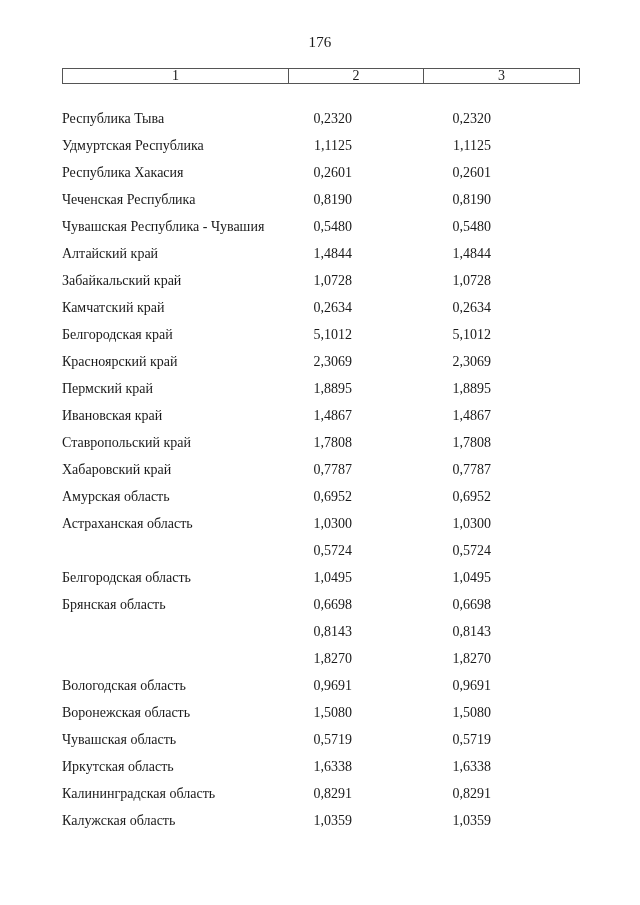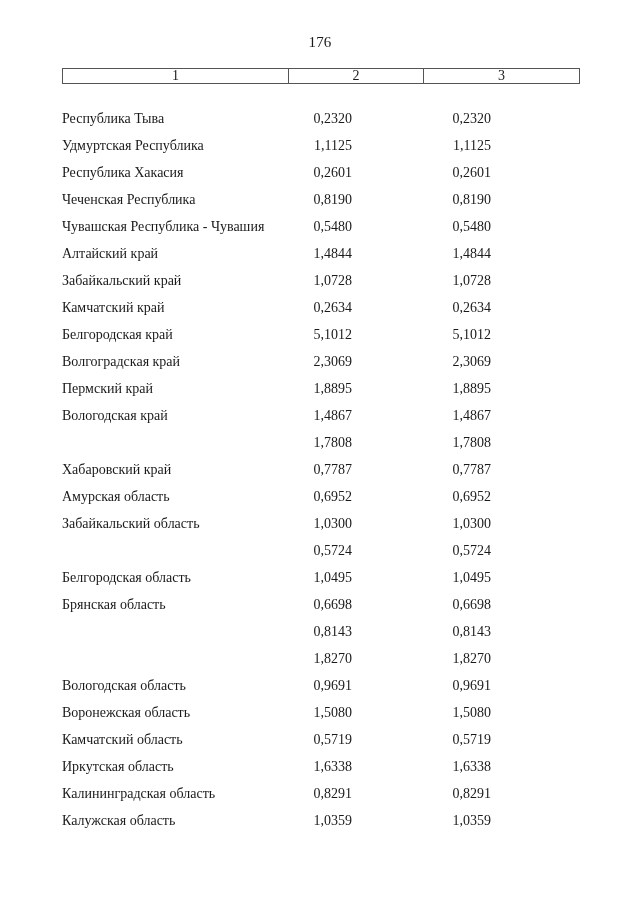--- a/index.html
+++ b/index.html
@@ -126,50 +126,51 @@
       <span class="name">Камчатский край</span>
       <span class="v2">0,2634</span>
       <span class="v3">0,2634</span>
     </div>
     <div class="row">
       <span class="name">Белгородская край</span>
       <span class="v2">5,1012</span>
       <span class="v3">5,1012</span>
     </div>
     <div class="row">
-      <span class="name">Волгоградская край</span>
+      <span class="name">Красноярский край</span>
       <span class="v2">2,3069</span>
       <span class="v3">2,3069</span>
     </div>
     <div class="row">
       <span class="name">Пермский край</span>
       <span class="v2">1,8895</span>
       <span class="v3">1,8895</span>
     </div>
     <div class="row">
-      <span class="name">Вологодская край</span>
+      <span class="name">Ивановская край</span>
       <span class="v2">1,4867</span>
       <span class="v3">1,4867</span>
     </div>
     <div class="row">
+      <span class="name">Ставропольский край</span>
       <span class="v2">1,7808</span>
       <span class="v3">1,7808</span>
     </div>
     <div class="row">
       <span class="name">Хабаровский край</span>
       <span class="v2">0,7787</span>
       <span class="v3">0,7787</span>
     </div>
     <div class="row">
       <span class="name">Амурская область</span>
       <span class="v2">0,6952</span>
       <span class="v3">0,6952</span>
     </div>
     <div class="row">
-      <span class="name">Забайкальский область</span>
+      <span class="name">Астраханская область</span>
       <span class="v2">1,0300</span>
       <span class="v3">1,0300</span>
     </div>
     <div class="row">
       <span class="v2">0,5724</span>
       <span class="v3">0,5724</span>
     </div>
     <div class="row">
       <span class="name">Белгородская область</span>
       <span class="v2">1,0495</span>
@@ -192,21 +193,21 @@
       <span class="name">Вологодская область</span>
       <span class="v2">0,9691</span>
       <span class="v3">0,9691</span>
     </div>
     <div class="row">
       <span class="name">Воронежская область</span>
       <span class="v2">1,5080</span>
       <span class="v3">1,5080</span>
     </div>
     <div class="row">
-      <span class="name">Камчатский область</span>
+      <span class="name">Чувашская область</span>
       <span class="v2">0,5719</span>
       <span class="v3">0,5719</span>
     </div>
     <div class="row">
       <span class="name">Иркутская область</span>
       <span class="v2">1,6338</span>
       <span class="v3">1,6338</span>
     </div>
     <div class="row">
       <span class="name">Калининградская область</span>

